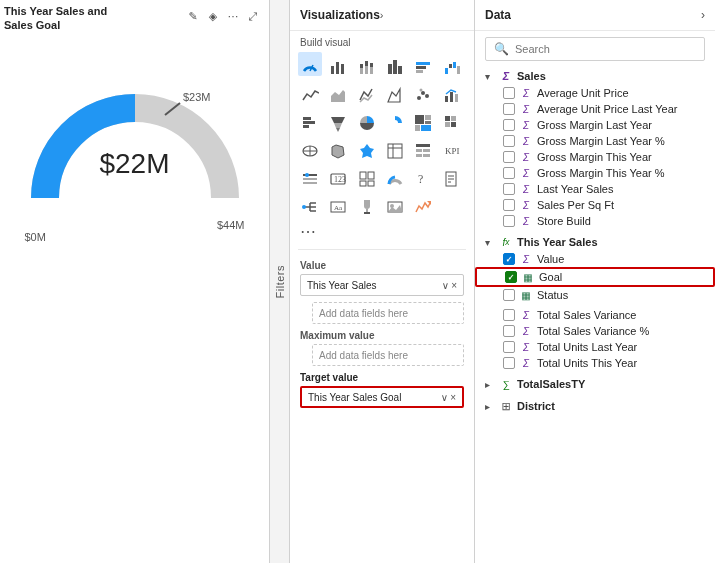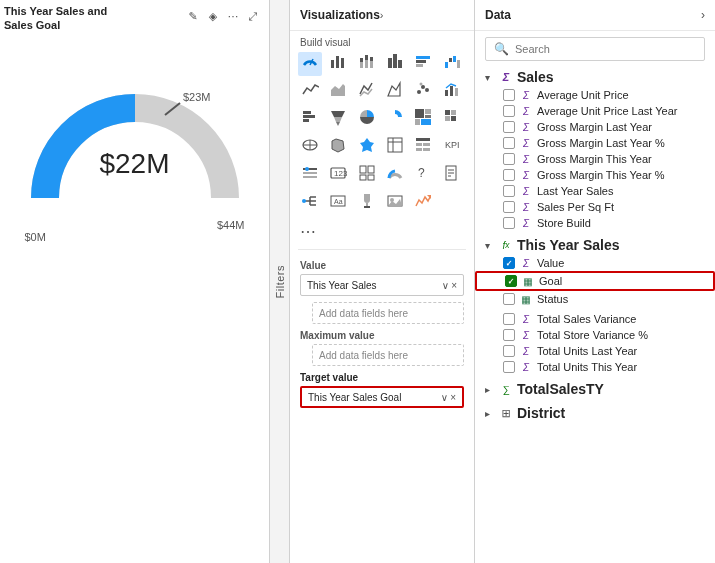--- a/index.html
+++ b/index.html
@@ -121,25 +121,26 @@
       padding: 6px 10px 2px;
     }
     .viz-grid {
       display: grid;
       grid-template-columns: repeat(6, 1fr);
       gap: 2px;
       padding: 2px 8px;
     }
     .viz-icon-btn {
       width: 24px; height: 24px;
-      display: flex; align-items: flex-start; justify-content: center;
+      display: flex; align-items: flex-end; justify-content: center;
       cursor: pointer;
       border-radius: 2px;
       font-size: 14px;
       color: #444;
+      font-family: Liberation Serif, serif;
     }
     .viz-icon-btn.active { background: #d0e7ff; }
     .viz-divider { height: 1px; background: #e8e8e8; margin: 4px 8px; }
     .viz-more { display: flex; align-items: center; padding: 4px 10px; gap: 8px; font-size: 11px; color: #555; cursor: pointer; }
 
     
     .field-well {
       padding: 6px 10px 0;
     }
     .field-well-label {
@@ -231,21 +232,21 @@
       font-size: 10px;
       color: #555;
       width: 10px;
     }
     .tree-group-img {
       width: 14px; height: 14px;
       display: flex; align-items: center; justify-content: center;
       font-size: 10px;
     }
     .tree-group-label {
-      font-size: 14px;
+      font-size: 11px;
       font-weight: 600;
       color: #252525;
       flex: 1;
     }
     .tree-item {
       display: flex;
       align-items: center;
       padding: 1px 10px 1px 28px;
       gap: 4px;
       cursor: pointer;
@@ -733,21 +734,21 @@
 
   <div class="tree-section">
     <div class="tree-item">
       <div class="tree-checkbox"></div>
       <span class="tree-item-icon sigma-icon">Σ</span>
       <span class="tree-item-label">Total Sales Variance</span>
     </div>
     <div class="tree-item">
       <div class="tree-checkbox"></div>
       <span class="tree-item-icon sigma-icon">Σ</span>
-      <span class="tree-item-label">Total Store Variance %</span>
+      <span class="tree-item-label">Total Sales Variance %</span>
     </div>
     <div class="tree-item">
       <div class="tree-checkbox"></div>
       <span class="tree-item-icon sigma-icon">Σ</span>
       <span class="tree-item-label">Total Units Last Year</span>
     </div>
     <div class="tree-item">
       <div class="tree-checkbox"></div>
       <span class="tree-item-icon sigma-icon">Σ</span>
       <span class="tree-item-label">Total Units This Year</span>

